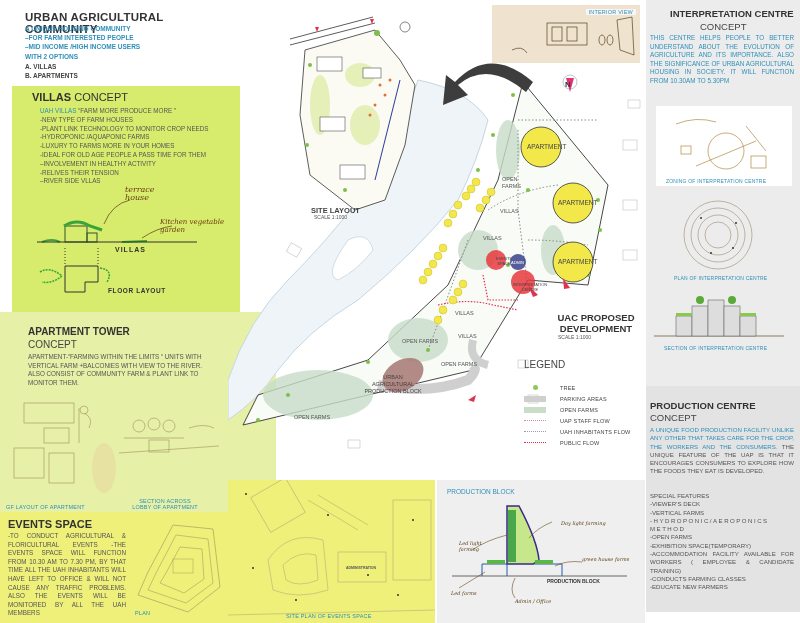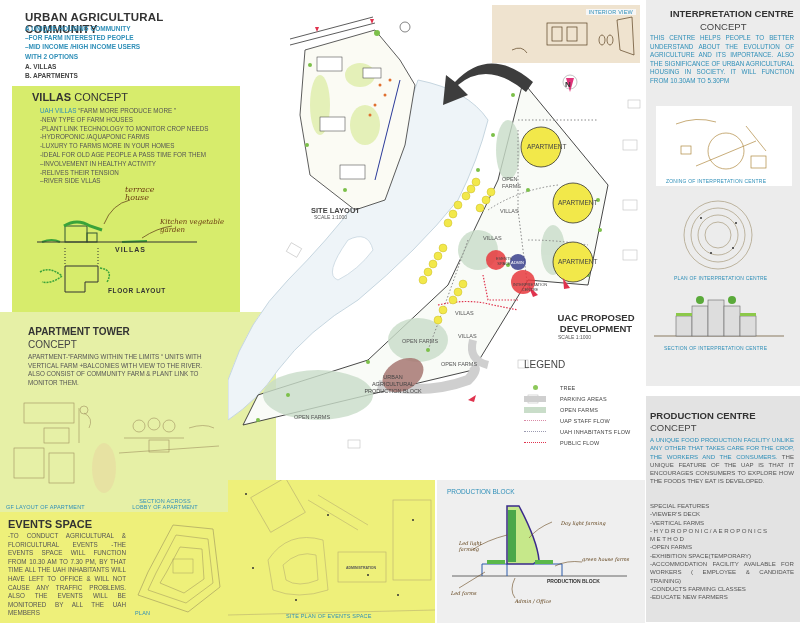--- a/index.html
+++ b/index.html
@@ -9,21 +9,21 @@
 .blue{color:#2f8fb8}
 .heading{font-weight:bold;color:#333;font-size:12px;letter-spacing:0.2px}
 .cap{font-size:5.5px;color:#2f8fb8;letter-spacing:0.2px}
 
 #intro{left:0;top:0;width:230px;height:86px;background:#fff}
 #villas{left:12px;top:86;top:86px;width:228px;height:226px;background:#d7ec6c}
 #apt{left:0;top:312px;width:276px;height:200px;background:#e6f0a6}
 #events{left:0;top:512px;width:228px;height:111px;background:#eef07a}
 #evplan{left:228px;top:480px;width:207px;height:143px;background:#eef07a}
 #interp{left:646px;top:0;width:154px;height:386px;background:#ececec}
-#prod{left:646px;top:396px;width:154px;height:226px;background:#e3e3e3}
+#prod{left:646px;top:386px;width:154px;height:226px;background:#e3e3e3}
 #prodblock{left:437px;top:480px;width:208px;height:143px;background:#efefef}
 #interior{left:492px;top:5px;width:148px;height:58px;background:#efe3cf}
 ul.lst{list-style:none}
 .legend-row{display:flex;align-items:center;height:11px}
 .legend-row .sw{width:22px;height:6px;margin-right:14px}
 .legend-row span.l{font-size:5.5px;color:#444;letter-spacing:0.2px}
 </style>
 </head>
 <body>
 

